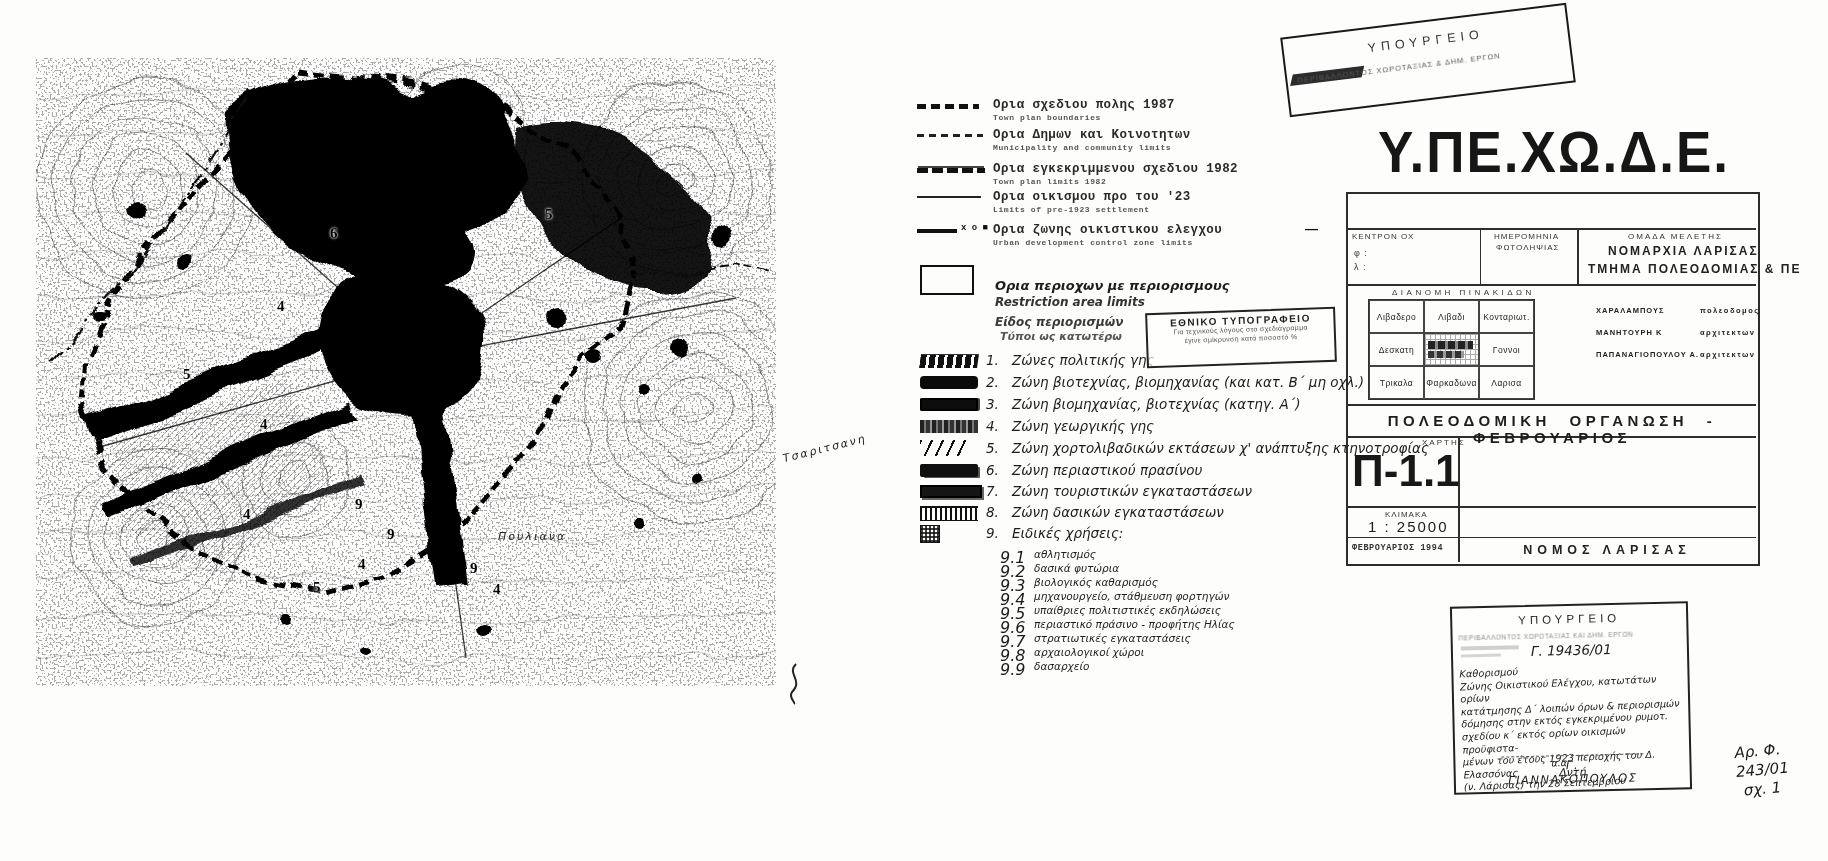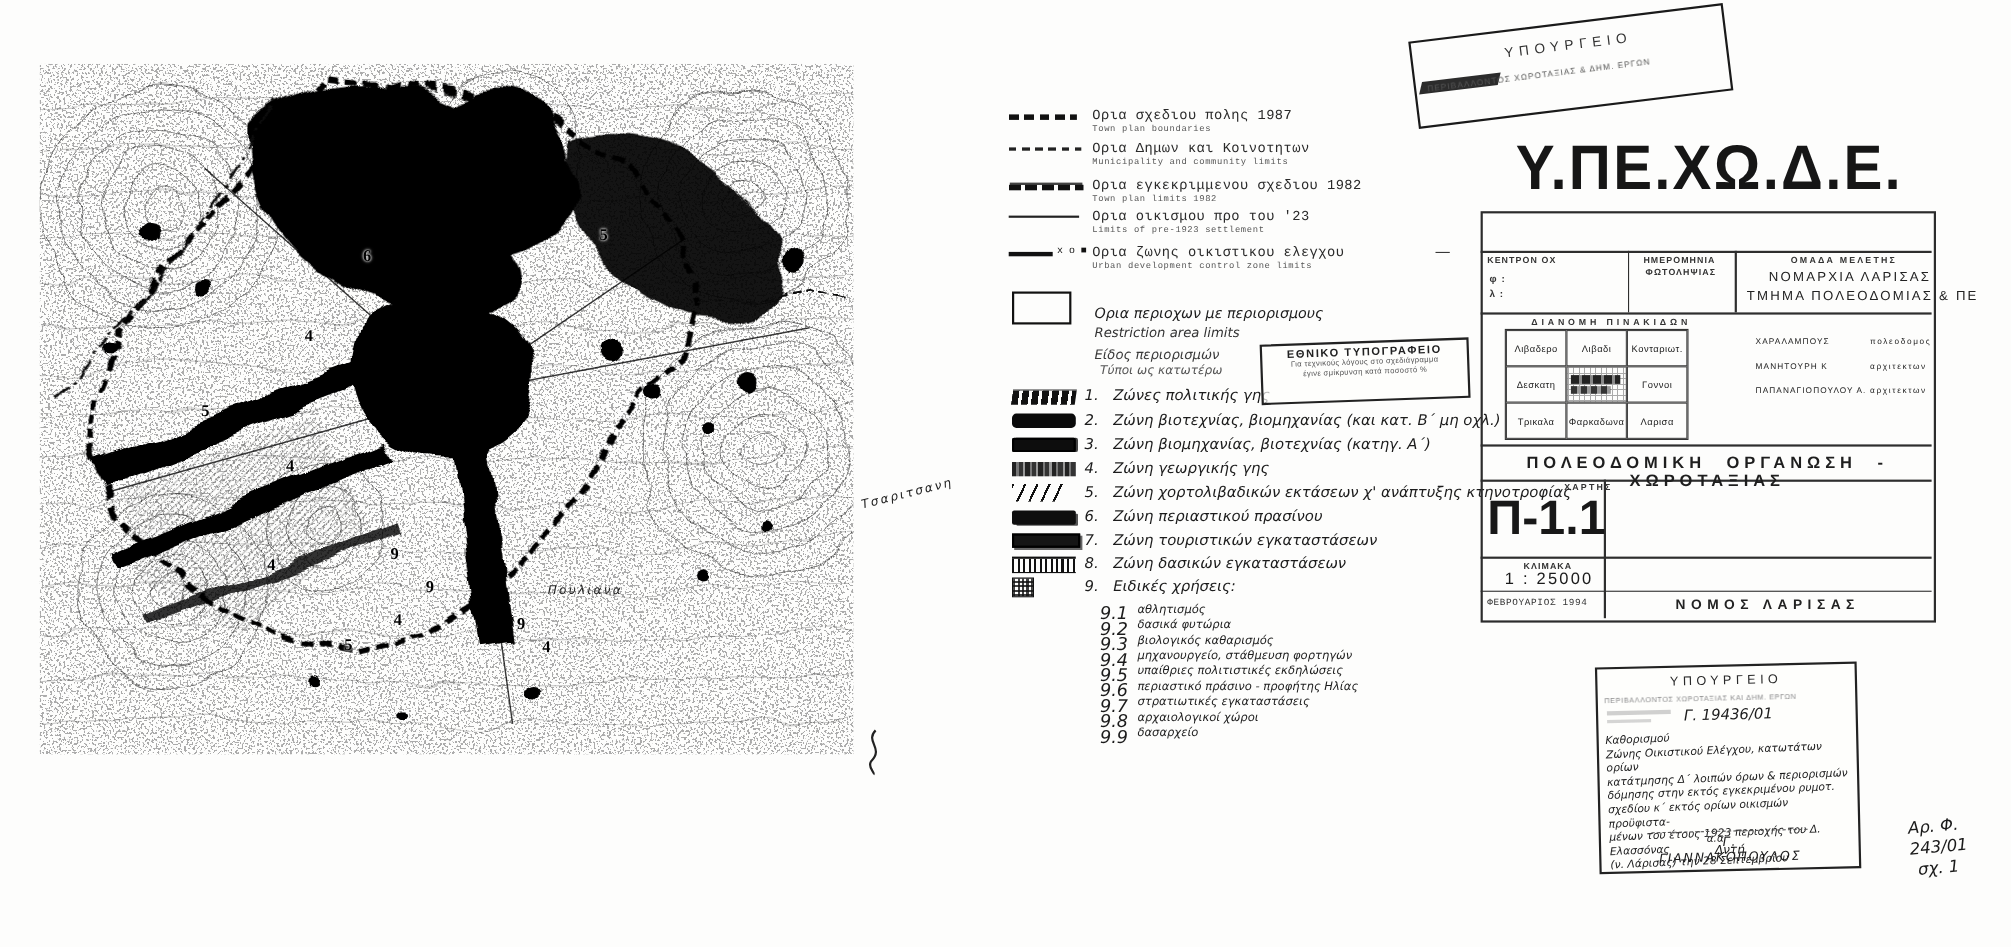--- a/index.html
+++ b/index.html
@@ -1,19 +1,19 @@
 <!DOCTYPE html>
 <html><head>
 <meta charset="utf-8">
 <style>
   html,body{margin:0;padding:0;background:#e8e8e8;}
   .page{position:relative;width:1828px;height:861px;background:#fdfdfc;overflow:hidden;
         font-family:"Liberation Sans",sans-serif;color:#141414;}
   .abs{position:absolute;}
-  .nowrap{white-space:nowrap;}
+  .nowrap{white-space:nowrap;font-weight:bold;}
 
   
   .tw{font-family:"Liberation Mono",monospace;font-size:12.5px;color:#2a2a2a;letter-spacing:.4px;}
   .twe{font-family:"Liberation Mono",monospace;font-size:8px;color:#555;letter-spacing:.6px;}
   .hw{font-family:"DejaVu Sans",sans-serif;font-style:italic;color:#1c1c1c;}
 
   
   #map-wrap{left:36px;top:58px;width:740px;height:628px;}
   .mlabel{position:absolute;pointer-events:none;}
   .mnum{font-family:"Liberation Serif",serif;font-weight:bold;font-size:15px;color:#000;
@@ -73,21 +73,21 @@
                  color:#555;filter:blur(.3px);}
   #top-stamp .smear{position:absolute;left:4px;top:36px;width:72px;height:11px;background:#151515;
                     transform:skewX(-20deg);opacity:.9;}
 
   
   .tb-line{position:absolute;background:#2e2e2e;}
   #ypexode{left:1352px;top:122px;width:404px;text-align:center;font-size:53px;font-weight:900;
            letter-spacing:2px;color:#161616;transform:scaleY(1.08);}
   #geniko{left:1350px;top:199px;width:402px;text-align:center;font-size:22px;font-weight:700;
           letter-spacing:5px;color:#202020;}
-  .tb-small{font-size:8px;letter-spacing:1px;color:#333;font-weight:bold;}
+  .tb-small{font-size:8px;letter-spacing:1px;color:#333;}
   .tb-med{font-size:12px;letter-spacing:2px;color:#222;text-align:center;}
   #sheet-grid{left:1368px;top:299px;width:165px;height:99px;display:grid;
               grid-template-columns:1fr 1fr 1fr;grid-template-rows:1fr 1fr 1fr;
               border:1.5px solid #333;}
   #sheet-grid .cell{border:1px solid #444;display:flex;align-items:center;justify-content:center;
                     font-size:8.5px;letter-spacing:.5px;color:#222;}
   #sheet-grid .cell-hatch{position:relative;
       background:repeating-linear-gradient(0deg,#aaa 0 1px,transparent 1px 5px),
                  repeating-linear-gradient(90deg,#aaa 0 1px,transparent 1px 5px);}
   #sheet-grid .cell-hatch::before{content:"";position:absolute;left:3px;top:7px;right:5px;height:8px;
@@ -423,21 +423,21 @@
     <div class="cell">Λαρισα</div>
   </div>
 
   <span class="abs staff-name nowrap" style="left:1596px;top:306px;">ΧΑΡΑΛΑΜΠΟΥΣ</span>
   <span class="abs staff-role nowrap" style="left:1700px;top:306px;">πολεοδομος</span>
   <span class="abs staff-name nowrap" style="left:1596px;top:328px;">ΜΑΝΗΤΟΥΡΗ Κ</span>
   <span class="abs staff-role nowrap" style="left:1700px;top:328px;">αρχιτεκτων</span>
   <span class="abs staff-name nowrap" style="left:1596px;top:350px;">ΠΑΠΑΝΑΓΙΟΠΟΥΛΟΥ Α.</span>
   <span class="abs staff-role nowrap" style="left:1700px;top:350px;">αρχιτεκτων</span>
 
-  <div class="abs" id="band-title">ΠΟΛΕΟΔΟΜΙΚΗ ΟΡΓΑΝΩΣΗ - ΧΩΡΟΤΑΞΙΑΣ</div>
+  <div class="abs" id="band-title">ΠΟΛΕΟΔΟΜΙΚΗ ΟΡΓΑΝΩΣΗ - ΦΕΒΡΟΥΑΡΙΟΣ</div>
   <span class="abs tb-small" style="left:1390px;top:438px;letter-spacing:2px;margin-left:32px;">ΧΑΡΤΗΣ</span>
   <div class="abs" id="map-code">Π-1.1</div>
 
   <span class="abs tb-small" style="left:1385px;top:510px;">ΚΛΙΜΑΚΑ</span>
   <span class="abs" style="left:1368px;top:518px;font-size:15px;letter-spacing:2px;color:#1b1b1b;">1 : 25000</span>
   <span class="abs twe nowrap" style="left:1352px;top:543px;font-size:8.5px;color:#333;">ΦΕΒΡΟΥΑΡΙΟΣ 1994</span>
   <div class="abs" id="region">ΝΟΜΟΣ ΛΑΡΙΣΑΣ</div>
 
   <div class="abs" id="appr">
     <div class="hdr">ΥΠΟΥΡΓΕΙΟ</div>

